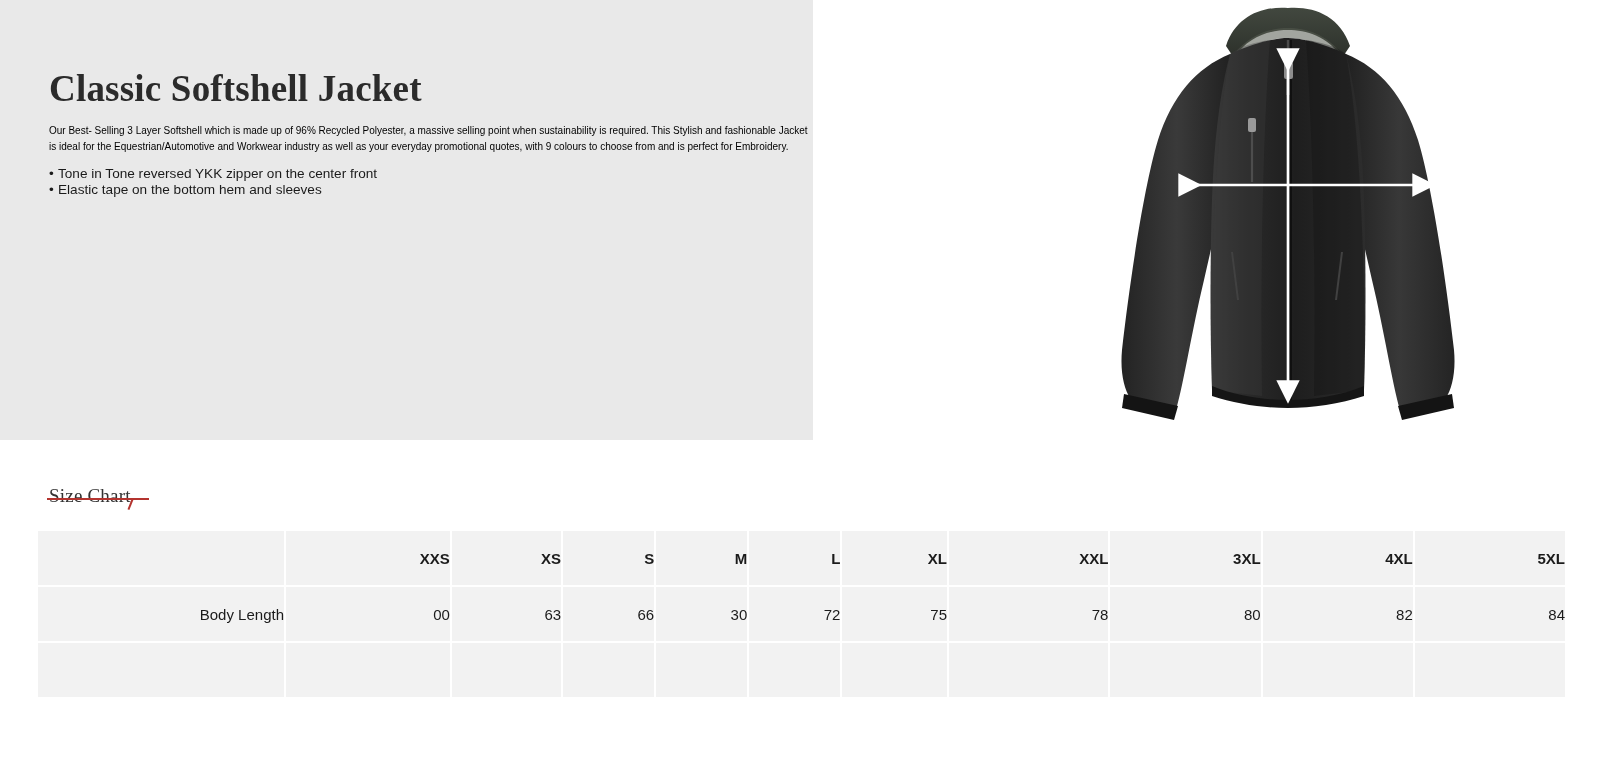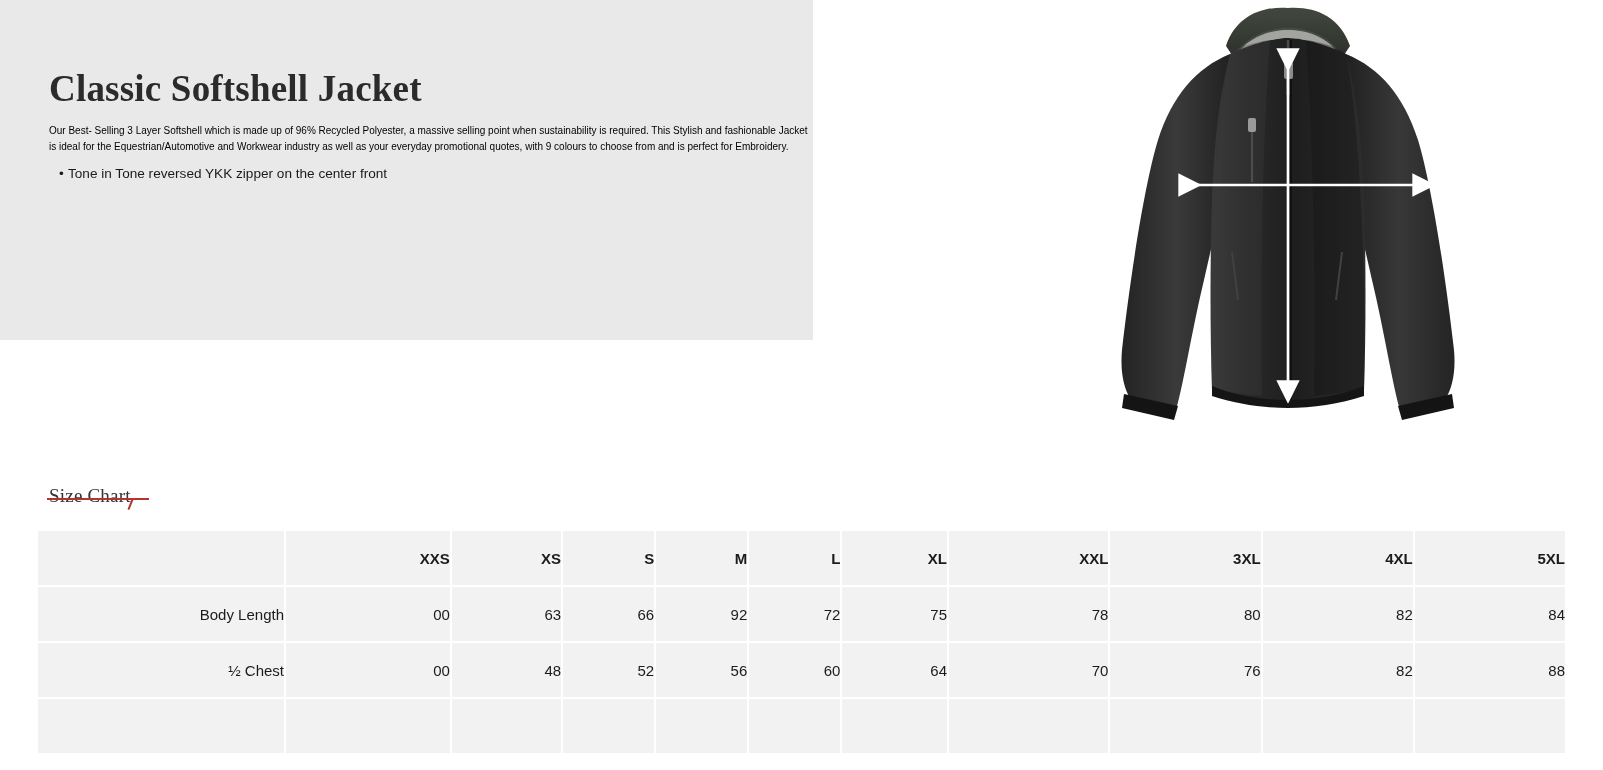--- a/index.html
+++ b/index.html
@@ -19,21 +19,21 @@
     height: 770px;
     background: #ffffff;
   }
 
   
   .hero {
     position: absolute;
     left: 0;
     top: 0;
     width: 813px;
-    height: 340px;
+    height: 440px;
     background: #e9e9e9;
   }
 
   .hero-inner {
     padding: 68px 30px 0 49px;
   }
 
   .product-title {
     font-family: "Liberation Serif", serif;
     font-weight: bold;
@@ -55,21 +55,21 @@
   .bullets {
     list-style: none;
     margin: 4px 0 0 0;
     padding: 0;
   }
   .bullets li {
     font-size: 13.6px;
     line-height: 16.4px;
     color: #1b1b1b;
     padding: 0;
-    margin: 10px;
+    margin: 0;
   }
   .bullets li::before {
     content: "\2022";
     display: inline-block;
     width: 9px;
     color: #1b1b1b;
   }
 
   
   .product-image-area {
@@ -170,20 +170,21 @@
 <body>
 
 <div class="page">
 
   <div class="hero">
     <div class="hero-inner">
       <h1 class="product-title">Classic Softshell Jacket</h1>
       <p class="product-desc">Our Best- Selling 3 Layer Softshell which is made up of 96% Recycled Polyester, a massive selling point when sustainability is required. This Stylish and fashionable Jacket is ideal for the Equestrian/Automotive and Workwear industry as well as your everyday promotional quotes, with 9 colours to choose from and is perfect for Embroidery.</p>
       <ul class="bullets">
         <li>Tone in Tone reversed YKK zipper on the center front</li>
+        <li>Elastic tape on the bottom hem and sleeves</li>
       </ul>
     </div>
   </div>
 
   <div class="product-image-area">
     <svg class="jacket-svg" width="470" height="440" viewBox="0 0 470 440">
       <defs>
         <linearGradient id="bodyGrad" x1="0" y1="0" x2="1" y2="0">
           <stop offset="0%" stop-color="#3a3a3a"></stop>
           <stop offset="22%" stop-color="#2a2a2a"></stop>
@@ -275,41 +276,28 @@
         <th class="size-head">4XL</th>
         <th class="size-head">5XL</th>
       </tr>
     </thead>
     <tbody>
       <tr>
         <th class="row-head">Body Length</th>
         <td>00</td>
         <td>63</td>
         <td>66</td>
-        <td>92</td>
+        <td>30</td>
         <td>72</td>
         <td>75</td>
         <td>78</td>
         <td>80</td>
         <td>82</td>
         <td>84</td>
       </tr>
-      <tr>
-        <th class="row-head">½ Chest</th>
-        <td>00</td>
-        <td>48</td>
-        <td>52</td>
-        <td>56</td>
-        <td>60</td>
-        <td>64</td>
-        <td>70</td>
-        <td>76</td>
-        <td>82</td>
-        <td>88</td>
-      </tr>
       <tr class="empty-row">
         <th class="row-head"></th>
         <td></td>
         <td></td>
         <td></td>
         <td></td>
         <td></td>
         <td></td>
         <td></td>
         <td></td>

